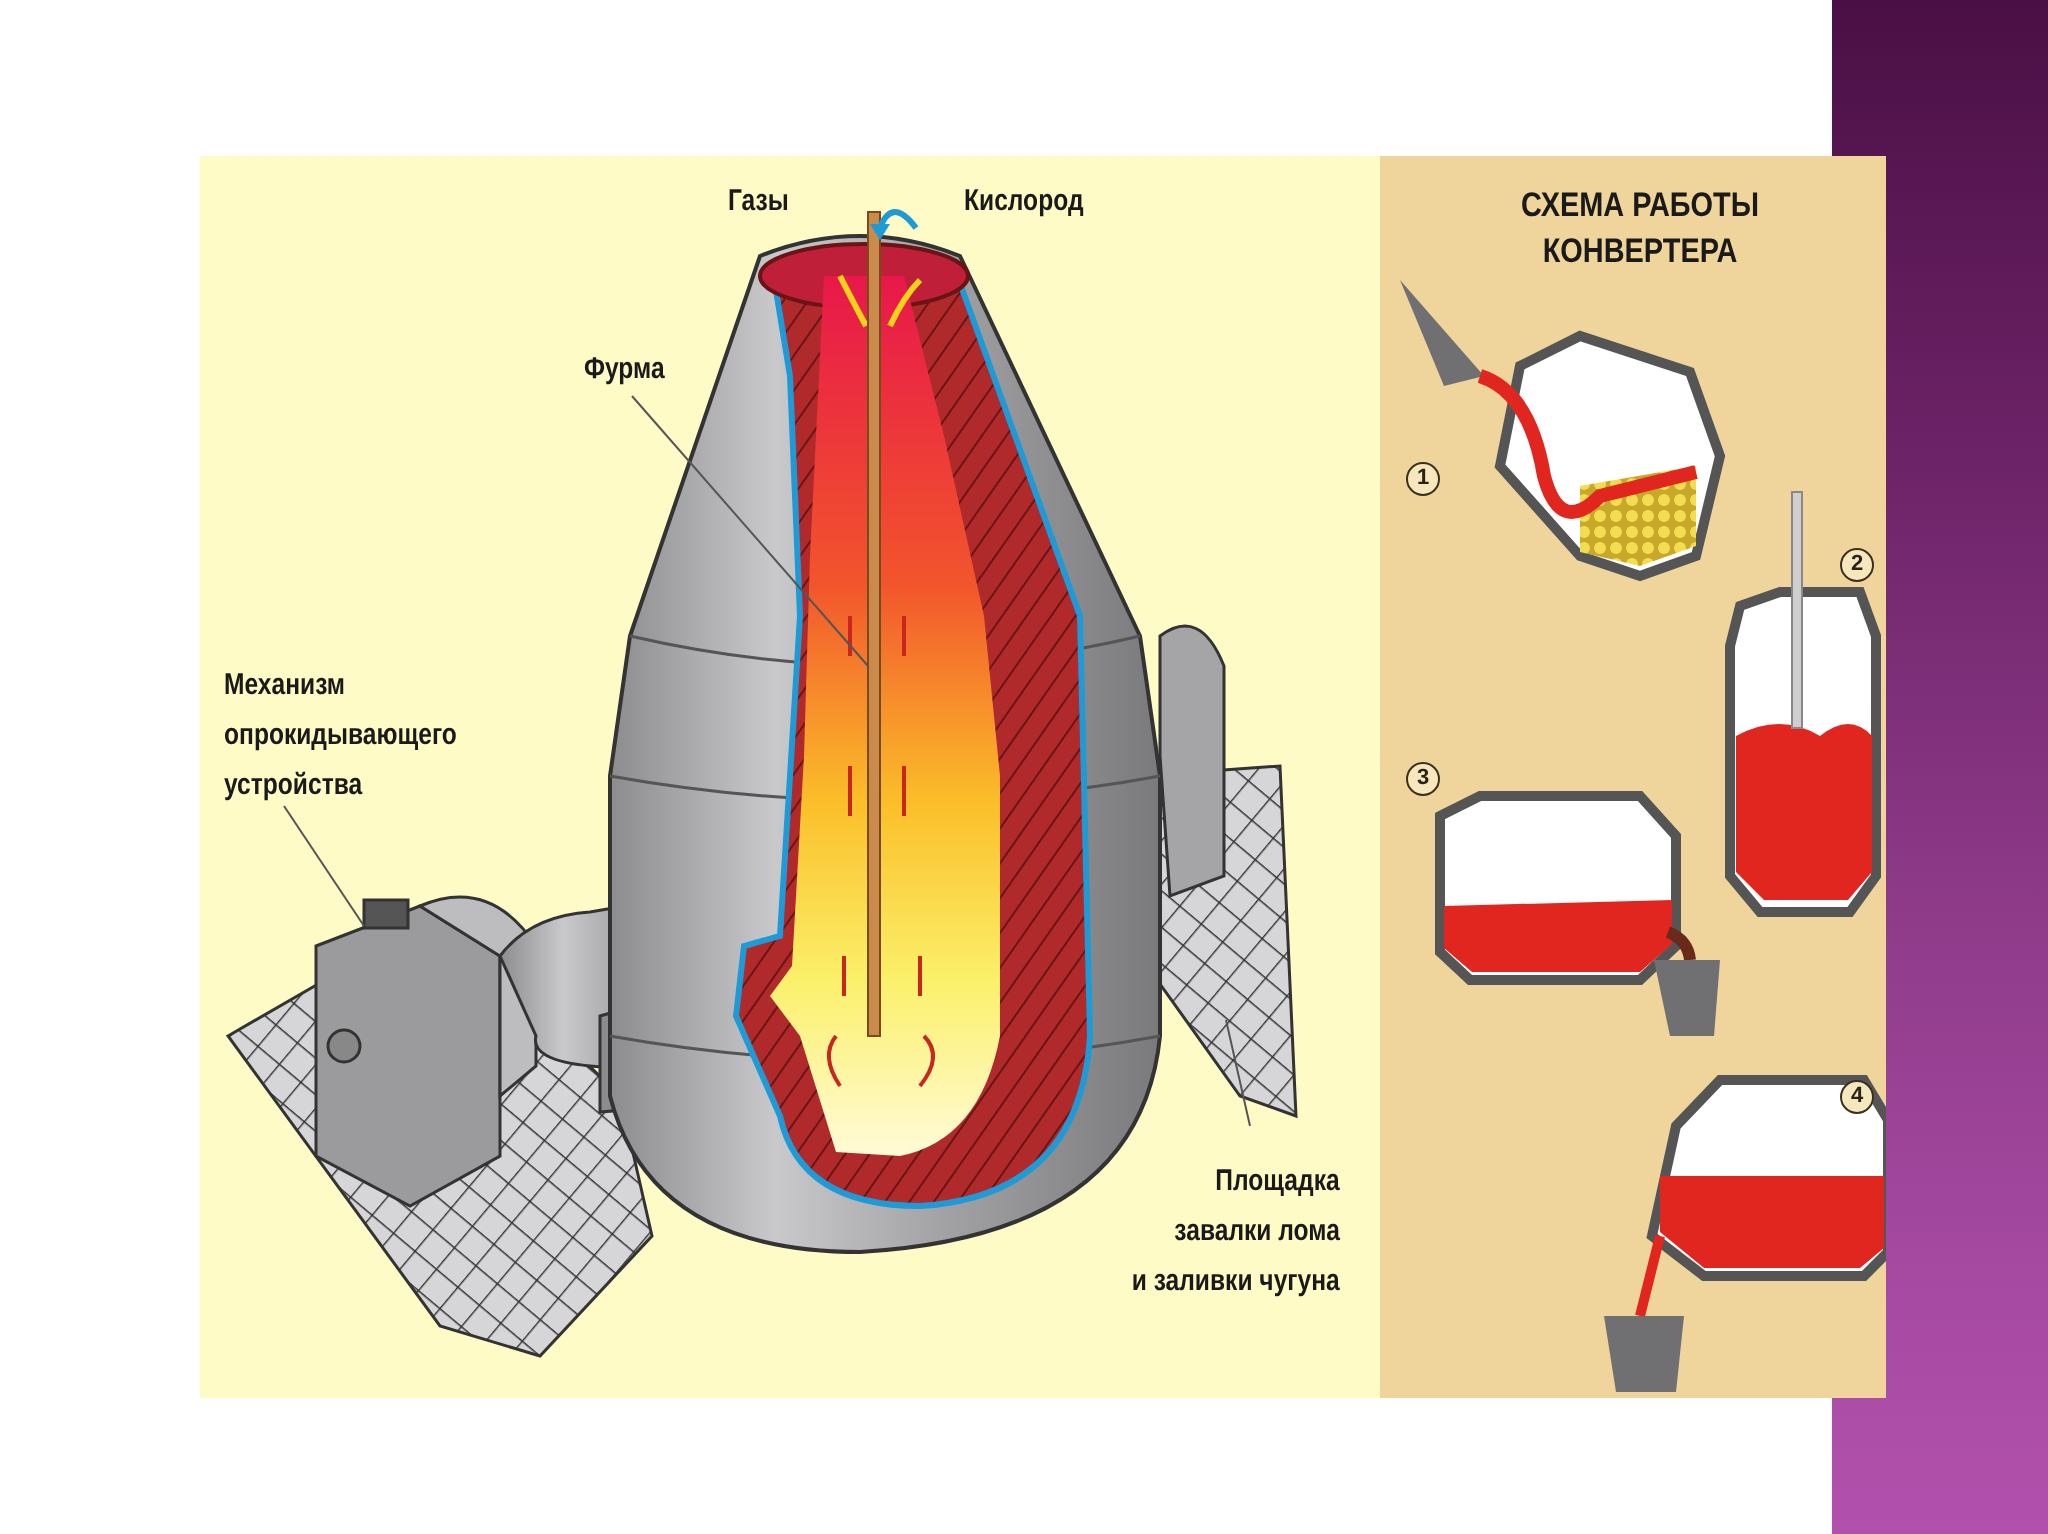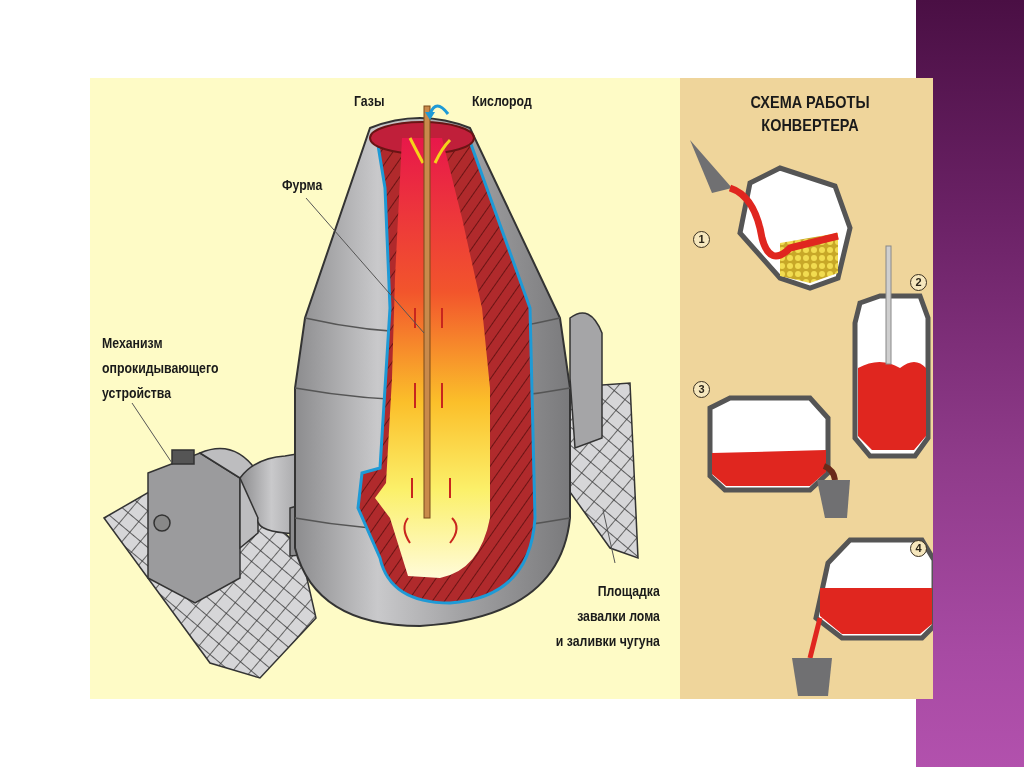--- a/index.html
+++ b/index.html
@@ -1,19 +1,19 @@
 <!DOCTYPE html>
 <html><head>
 <meta charset="utf-8">
 <style>
   html, body { margin:0; padding:0; }
   body { width:1024px; height:767px; position:relative; overflow:hidden; background:#ffffff; font-family:"Liberation Sans", sans-serif; }
   .purple-stripe { position:absolute; left:916px; top:0; width:108px; height:767px;
     background:linear-gradient(180deg,#4a0f44 0%,#6d2368 30%,#8f3b8a 60%,#a74aa3 85%,#b251ad 100%); }
-  .panel { position:absolute; left:90px; top:78px; width:843px; height:621px; }
+  .panel { position:absolute; left:100px; top:78px; width:843px; height:621px; }
   .panel-left { position:absolute; left:0; top:0; width:590px; height:621px; background:#fefbc6; }
   .panel-right { position:absolute; left:590px; top:0; width:253px; height:621px; background:#efd59b; }
   svg { position:absolute; left:0; top:0; }
   .lbl { position:absolute; font-weight:bold; color:#1a1a1a; font-size:15px; line-height:20px; transform:scaleX(0.82); transform-origin:left top; white-space:nowrap; }
   .lbl.r { transform-origin:right top; text-align:right; }
   .title { position:absolute; font-weight:bold; color:#1a1a1a; font-size:17px; line-height:22px; text-align:center; transform:scaleX(0.85); transform-origin:center top; white-space:nowrap; }
   .num { position:absolute; width:15px; height:15px; border:1.5px solid #3a3020; border-radius:50%; background:#f6e7bd; font-size:11px; font-weight:bold; color:#2a2418; text-align:center; line-height:15px; }
 </style>
 </head>
 <body>

